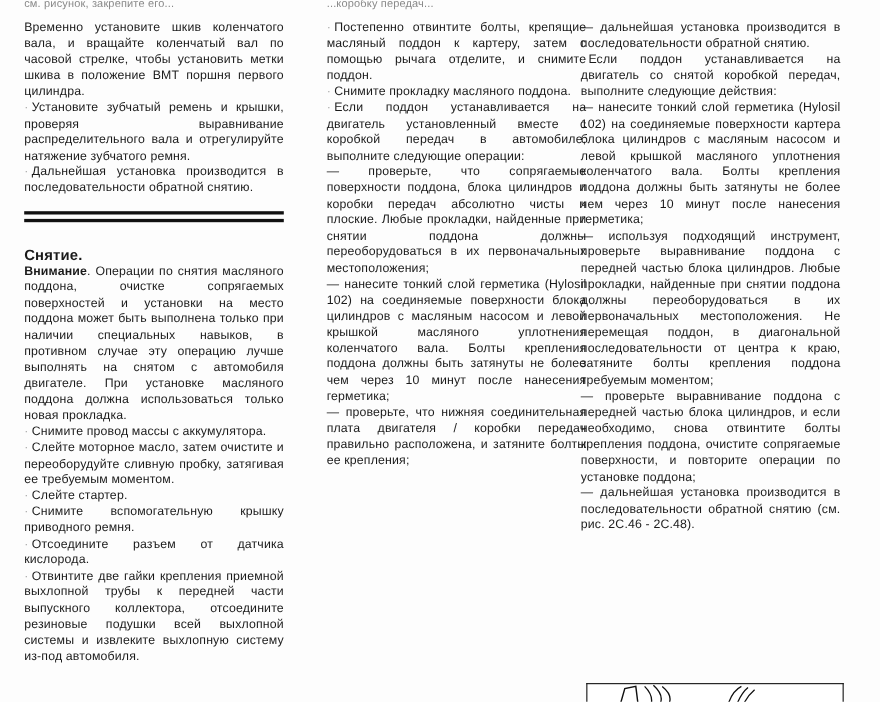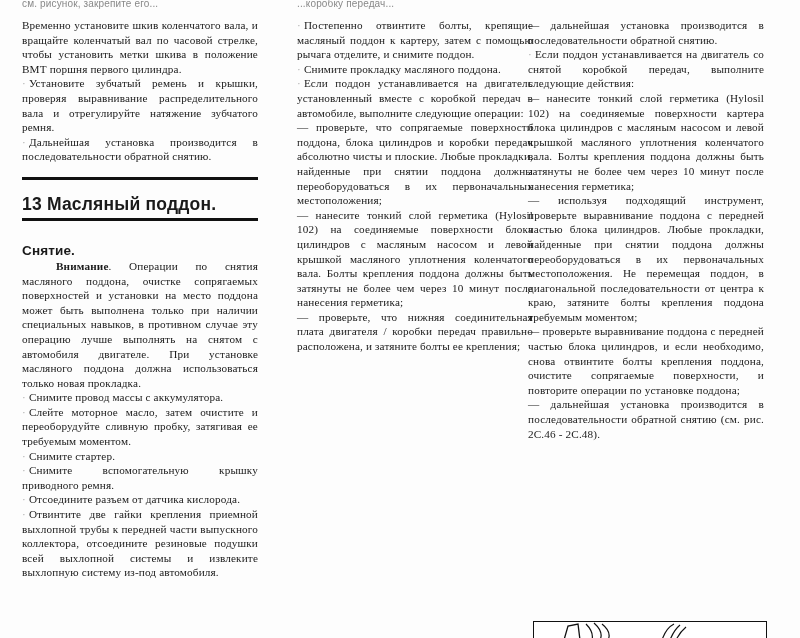--- a/index.html
+++ b/index.html
@@ -11,54 +11,53 @@
   }
   .col {
     position: absolute; top: 0;
     font-size: 11.2px; line-height: 14.6px;
     text-align: justify; letter-spacing: 0.15px;
   }
   #col1 { left: 22px; width: 236px; }
   #col2 { left: 277px; width: 236px; margin-left: 20px; }
   #col3 { left: 528px; width: 236px; }
   .cut { height: 14px; overflow: hidden; color: #888; font-size: 10px; line-height: 7px; }
-  p { margin: 0; font-family: Liberation Serif, serif; }
+  p { margin: 0; }
   .gap { height: 12px; }
   .rule { height: 3px; background: #111; margin: 13px 0 0 0; }
   .rule2 { height: 3px; background: #111; margin: 4px 0 0 0; }
   .section-title {
     font-size: 17.5px; font-weight: bold; margin-top: 14px; line-height: 20px;
     letter-spacing: 0.2px;
   }
   .subhead { font-size: 13.5px; font-weight: bold; margin-top: 22px; line-height: 16px; }
-  .bold { font-weight: bold; margin-left: 34px; }
+  .bold { font-weight: bold; }
   .dot { color: #aaa; margin-right: 3px; }
   .figure {
     position: absolute; left: 533px; top: 621px; width: 232px; height: 40px;
     border: 1.5px solid #111; border-bottom: none; background: #fff;
   }
   .figure svg { position: absolute; left: 0; top: 0; }
 </style>
 </head>
 <body>
 
 <div class="col" id="col1">
   <div class="cut">см. рисунок, закрепите его...</div>
   <div class="gap" style="height:4px"></div>
   <p>Временно установите шкив коленчатого вала, и вращайте коленчатый вал по часовой стрелке, чтобы установить метки шкива в положение ВМТ поршня первого цилиндра.</p>
   <p><span class="dot">·</span><span>Установите зубчатый ремень и крышки, проверяя выравнивание распределительного вала и отрегулируйте натяжение зубчатого ремня.</span></p>
   <p><span class="dot">·</span><span>Дальнейшая установка производится в последовательности обратной снятию.</span></p>
   <div class="rule"></div>
-  <div class="section-title">13 Масляный поддон.</div>
   <div class="rule2"></div>
   <div class="subhead">Снятие.</div>
   <p><span class="bold">Внимание</span><span>. Операции по снятия масляного поддона, очистке сопрягаемых поверхностей и установки на место поддона может быть выполнена только при наличии специальных навыков, в противном случае эту операцию лучше выполнять на снятом с автомобиля двигателе. При установке масляного поддона должна использоваться только новая прокладка.</span></p>
   <p><span class="dot">·</span><span>Снимите провод массы с аккумулятора.</span></p>
   <p><span class="dot">·</span><span>Слейте моторное масло, затем очистите и переоборудуйте сливную пробку, затягивая ее требуемым моментом.</span></p>
-  <p><span class="dot">·</span><span>Снимите стартер.</span></p>
+  <p><span class="dot">·</span><span>Слейте стартер.</span></p>
   <p><span class="dot">·</span><span>Снимите вспомогательную крышку приводного ремня.</span></p>
   <p><span class="dot">·</span><span>Отсоедините разъем от датчика кислорода.</span></p>
   <p><span class="dot">·</span><span>Отвинтите две гайки крепления приемной выхлопной трубы к передней части выпускного коллектора, отсоедините резиновые подушки всей выхлопной системы и извлеките выхлопную систему из-под автомобиля.</span></p>
 </div>
 
 <div class="col" id="col2">
   <div class="cut">...коробку передач...</div>
   <div class="gap" style="height:4px"></div>
   <p><span class="dot">·</span><span>Постепенно отвинтите болты, крепящие масляный поддон к картеру, затем с помощью рычага отделите, и снимите поддон.</span></p>
   <p><span class="dot">·</span><span>Снимите прокладку масляного поддона.</span></p>

